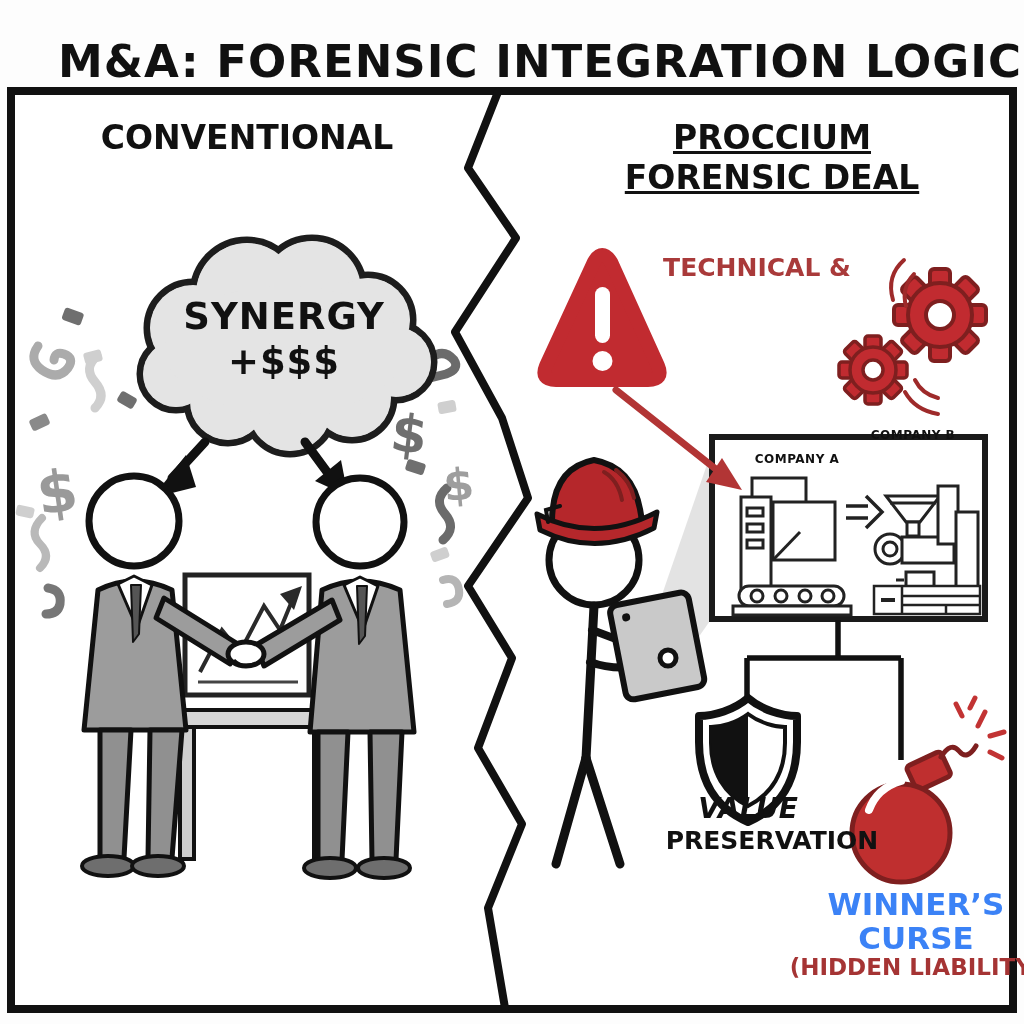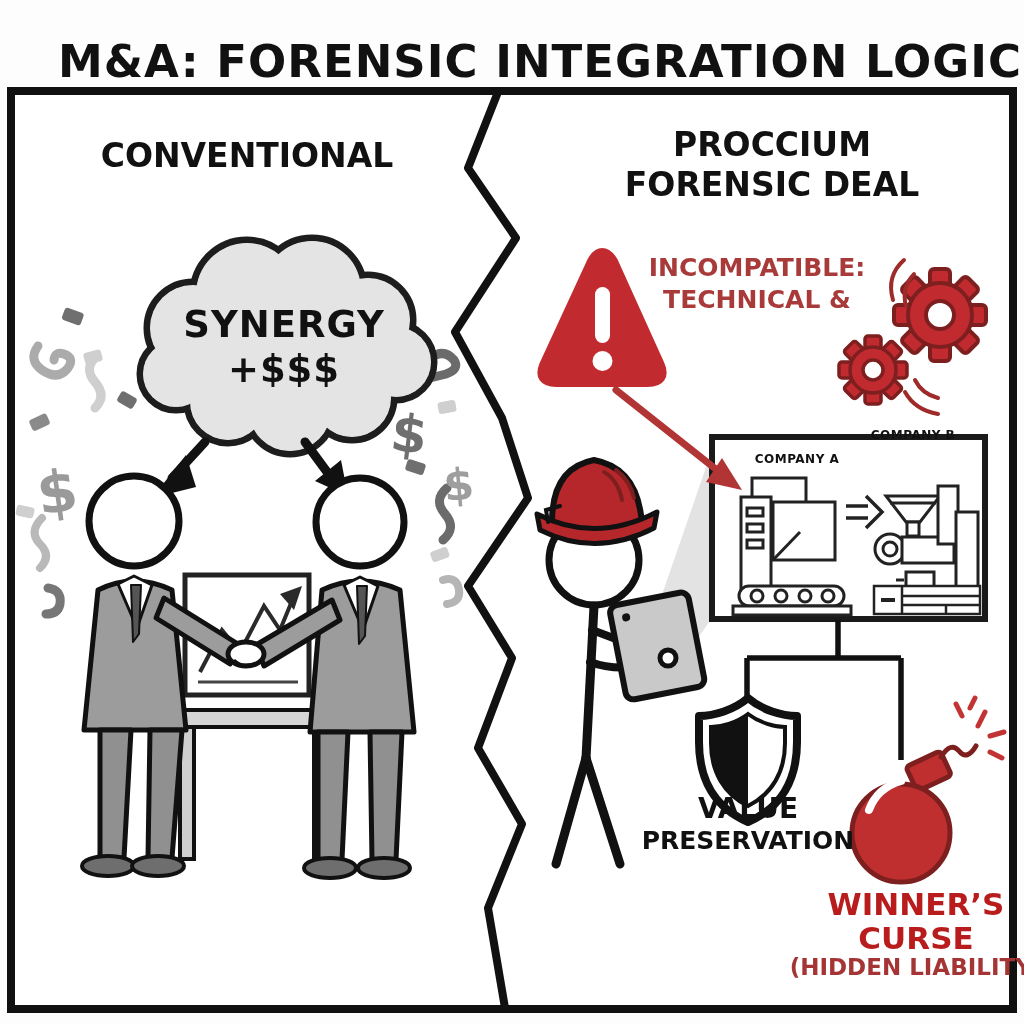--- a/index.html
+++ b/index.html
@@ -3,26 +3,26 @@
 <meta charset="utf-8">
 <style>
   html,body{margin:0;padding:0;background:#fff;}
   #stage{position:relative;width:1024px;height:1024px;background:#fdfdfd;overflow:hidden;
          font-family:"DejaVu Sans", sans-serif;}
   svg{position:absolute;left:0;top:0;}
   .txt{position:absolute;font-weight:bold;text-align:center;transform:translateX(-50%);
        white-space:nowrap;color:#111;}
   .title{font-size:45px;letter-spacing:1px;}
   .hdr{font-size:33px;line-height:40px;}
-  .cloudtxt{font-size:37px;line-height:45px;letter-spacing:1px;margin-top:8px;}
+  .cloudtxt{font-size:37px;line-height:45px;letter-spacing:1px;}
   .warn{font-size:25px;line-height:32px;color:#a93a3a;}
   .complbl{font-size:12px;letter-spacing:0.5px;}
   .shield1{font-size:28px;}
   .shield2{font-size:25px;}
-  .curse1{font-size:31px;color:#b91c1c;}
+  .curse1{font-size:31px;color:#3b82f6;}
   .curse2{font-size:23px;color:#a53434;}
 </style>
 </head>
 <body>
 
 <div id="stage">
 
 <svg width="1024" height="1024" viewBox="0 0 1024 1024">
 
   <rect x="11" y="91" width="1002" height="918" fill="#ffffff" stroke="#111" stroke-width="8"></rect>
@@ -277,42 +277,41 @@
       <line x1="990" y1="736" x2="1004" y2="732"></line>
       <line x1="962" y1="716" x2="956" y2="704"></line>
       <line x1="990" y1="752" x2="1002" y2="758"></line>
       <line x1="970" y1="708" x2="975" y2="698"></line>
     </g>
   </g>
 </svg>
 
   <div class="txt title" style="left:540px;top:22px;margin-top:13px;">M&amp;A: FORENSIC INTEGRATION LOGIC</div>
 
-  <div class="txt hdr" style="left:247px;top:136px;">
+  <div class="txt hdr" style="left:247px;top:118px;">
     <div>CONVENTIONAL</div>
   </div>
 
-  <div class="txt hdr" style="left:772px;top:125px;">
+  <div class="txt hdr" style="left:772px;top:118px;text-decoration:underline;">
     <div>PROCCIUM</div>
     <div>FORENSIC DEAL</div>
   </div>
 
   <div class="txt cloudtxt" style="left:284px;top:294px;">
     <div>SYNERGY</div>
     <div>+$$$</div>
   </div>
 
   <div class="txt warn" style="left:757px;top:252px;">
-    <div>INCOMPATIBLE:</div>
     <div>TECHNICAL &amp;</div>
   </div>
 
   <div class="txt complbl" style="left:797px;top:452px;">COMPANY A</div>
   <div class="txt complbl" style="left:913px;top:428px;">COMPANY B</div>
 
-  <div class="txt shield1" style="left:748px;top:792px;">VALUE</div>
-  <div class="txt shield2" style="left:748px;top:826px;">PRESERVATION</div>
+  <div class="txt shield1" style="left:748px;top:792px;font-style:italic;">VALUE</div>
+  <div class="txt shield2" style="left:772px;top:826px;">PRESERVATION</div>
 
   <div class="txt curse1" style="left:916px;top:886px;">WINNER’S</div>
   <div class="txt curse1" style="left:916px;top:920px;">CURSE</div>
   <div class="txt curse2" style="left:916px;top:954px;">(HIDDEN LIABILITY)</div>
 
 </div>
 
 </body></html>

